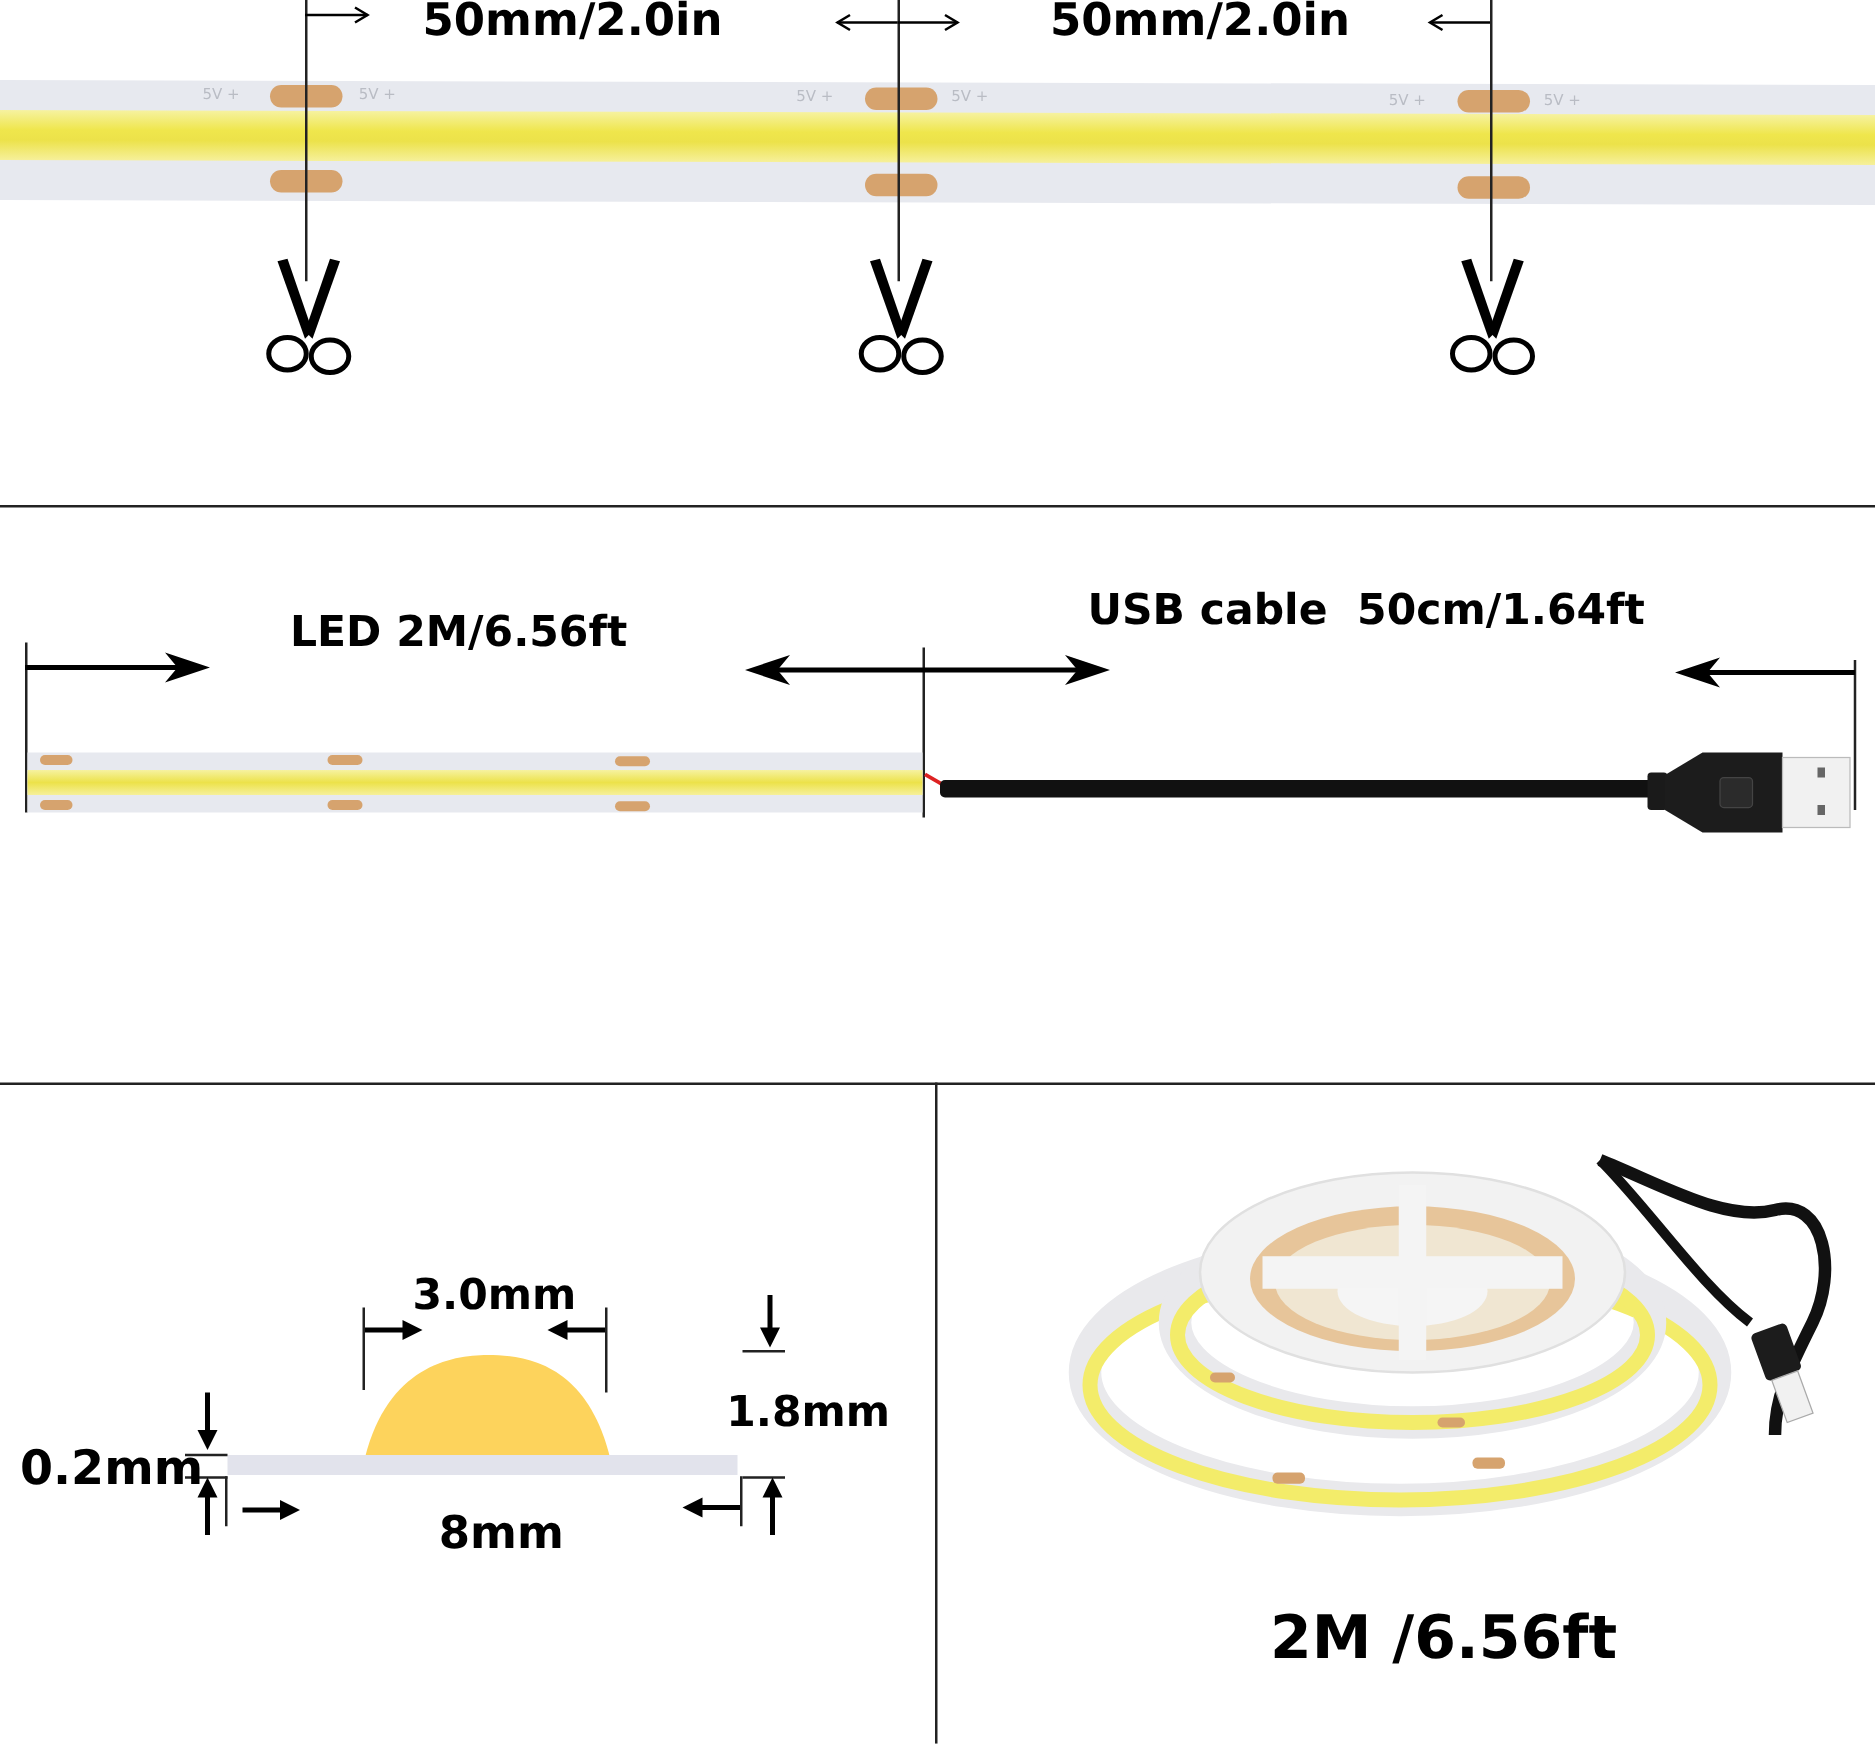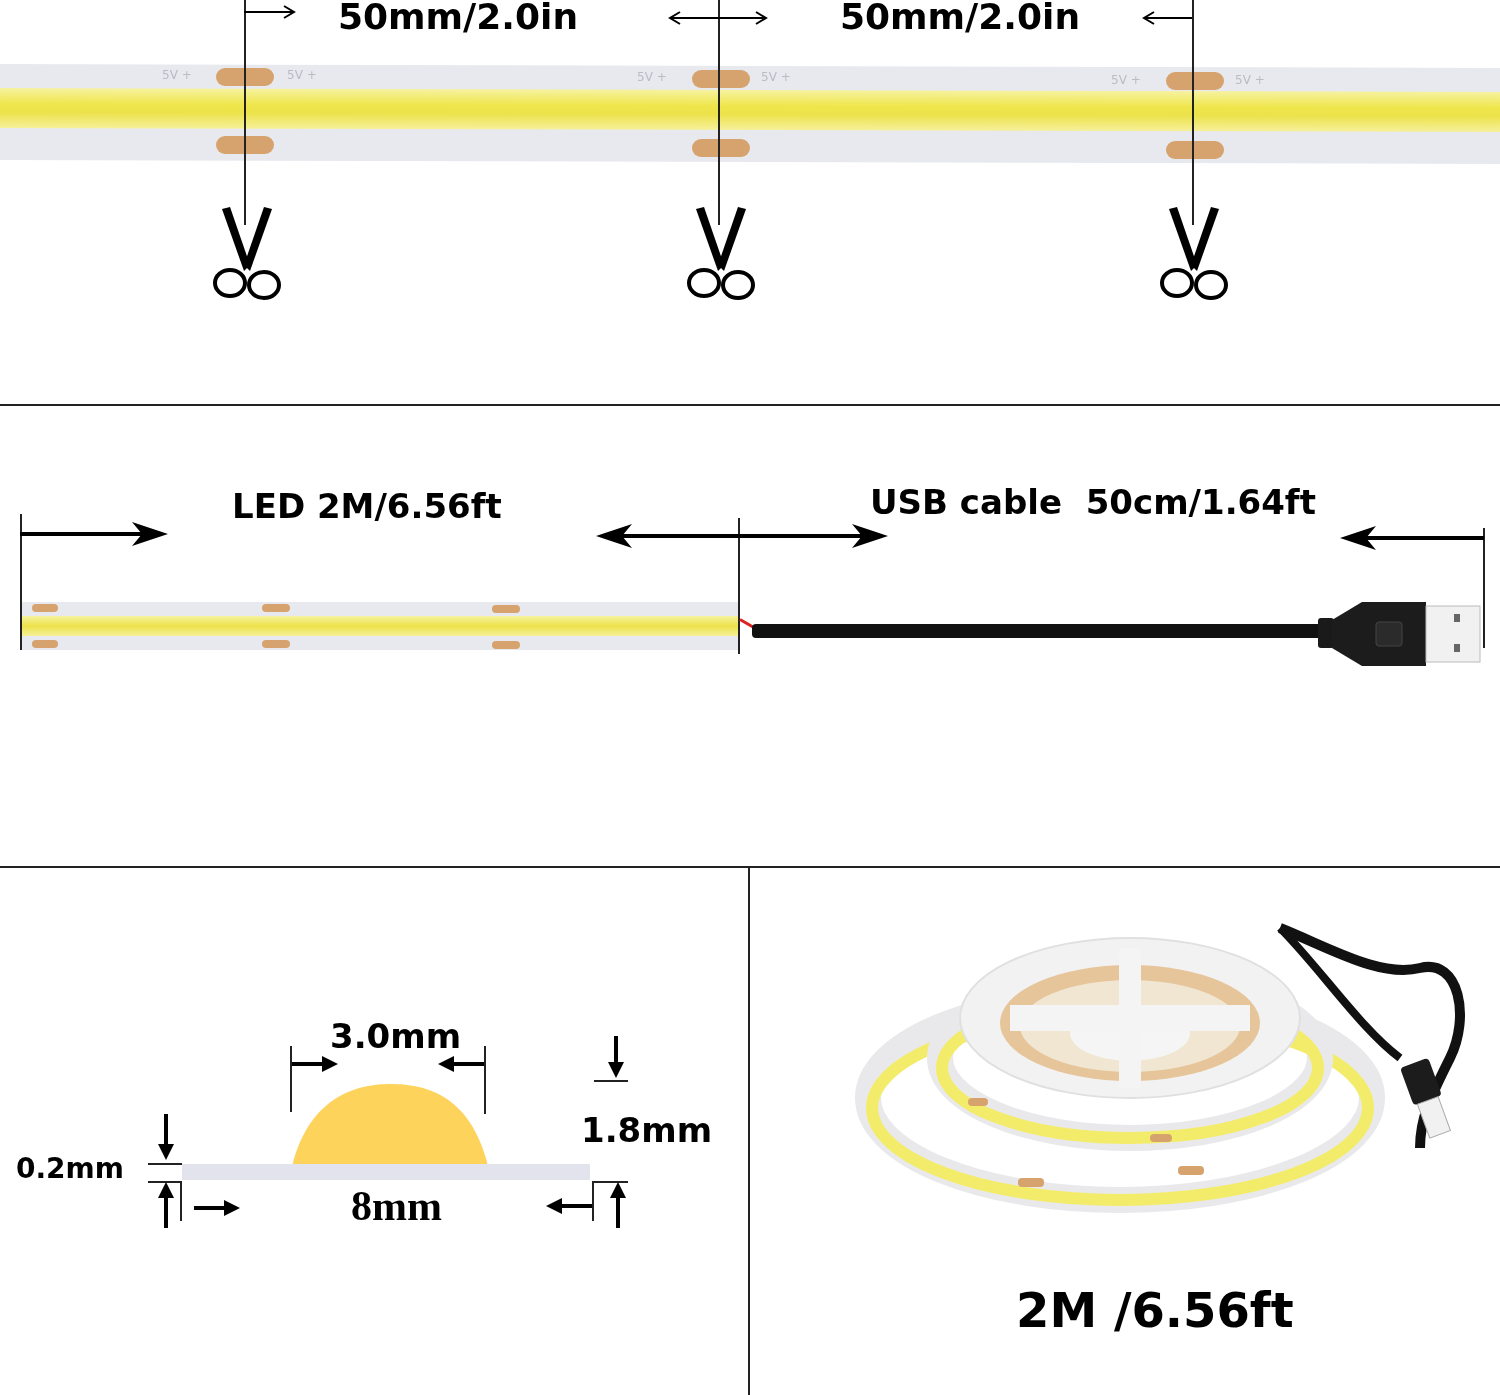--- a/index.html
+++ b/index.html
@@ -75,21 +75,21 @@
     <ellipse cx="18" cy="78" rx="15" ry="13" fill="none" stroke="#000" stroke-width="4"></ellipse>
       <ellipse cx="52" cy="80" rx="15" ry="13" fill="none" stroke="#000" stroke-width="4"></ellipse>
   </svg>
 
 </div>
 
 <div class="hline" style="left:0;top:404px;width:1500px;"></div>
 
 <div class="abs" style="left:0;top:406px;width:1500px;height:460px;border-radius:31px;">
   <span class="lbl" style="left:232px;top:80px;font-size:34px;">LED 2M/6.56ft</span>
-  <span class="lbl" style="left:870px;top:76px;font-size:34px;white-space:pre;">USB cable  50cm/1.64ft</span>
+  <span class="lbl" style="left:870px;top:62px;font-size:34px;white-space:pre;">USB cable  50cm/1.64ft</span>
 
   <div class="vline" style="left:20px;top:108px;height:136px;"></div>
   <div class="vline" style="left:738px;top:112px;height:136px;"></div>
   <div class="vline" style="left:1483px;top:122px;height:120px;"></div>
 
   <svg style="left:20px;top:112px;" width="150" height="32">
       <line x1="0" y1="16" x2="140" y2="16" stroke="#000" stroke-width="4"></line>
       <path d="M148,16 L112,4 L122,16 L112,28 Z" fill="#000"></path>
     </svg>
   <svg style="left:594px;top:114px;" width="146" height="32">
@@ -167,27 +167,27 @@
       <line x1="10" y1="0" x2="10" y2="34" stroke="#000" stroke-width="4"></line>
       <path d="M10,46 L2,30 L18,30 Z" fill="#000"></path>
     </svg>
   <div class="hline" style="left:148px;top:295px;width:34px;"></div>
   <div class="hline" style="left:148px;top:313px;width:34px;"></div>
   <div class="vline" style="left:180px;top:313px;height:40px;"></div>
   <svg style="left:156px;top:312px;" width="20" height="48">
       <line x1="10" y1="14" x2="10" y2="48" stroke="#000" stroke-width="4"></line>
       <path d="M10,2 L2,18 L18,18 Z" fill="#000"></path>
     </svg>
-  <span class="lbl" style="left:16px;top:284px;font-size:28px;">0.2mm</span>
+  <span class="lbl" style="left:16px;top:284px;font-size:38px;">0.2mm</span>
 
   <svg style="left:194px;top:330px;" width="48" height="20">
       <line x1="0" y1="10" x2="34" y2="10" stroke="#000" stroke-width="4"></line>
       <path d="M46,10 L30,2 L30,18 Z" fill="#000"></path>
     </svg>
-  <span class="lbl" style="left:351px;top:314px;font-size:42px;font-family:Liberation Serif, serif;">8mm</span>
+  <span class="lbl" style="left:351px;top:338px;font-size:36px;">8mm</span>
   <svg style="left:544px;top:328px;" width="48" height="20">
       <line x1="14" y1="10" x2="48" y2="10" stroke="#000" stroke-width="4"></line>
       <path d="M2,10 L18,2 L18,18 Z" fill="#000"></path>
     </svg>
 </div>
 
 <div class="abs" style="left:750px;top:868px;width:840px;height:527px;">
   <svg style="left:110px;top:40px;" width="620" height="300" viewBox="0 0 620 300">
 
     <ellipse cx="260" cy="190" rx="252" ry="102" fill="none" stroke="#e9e9ec" stroke-width="26"></ellipse>

